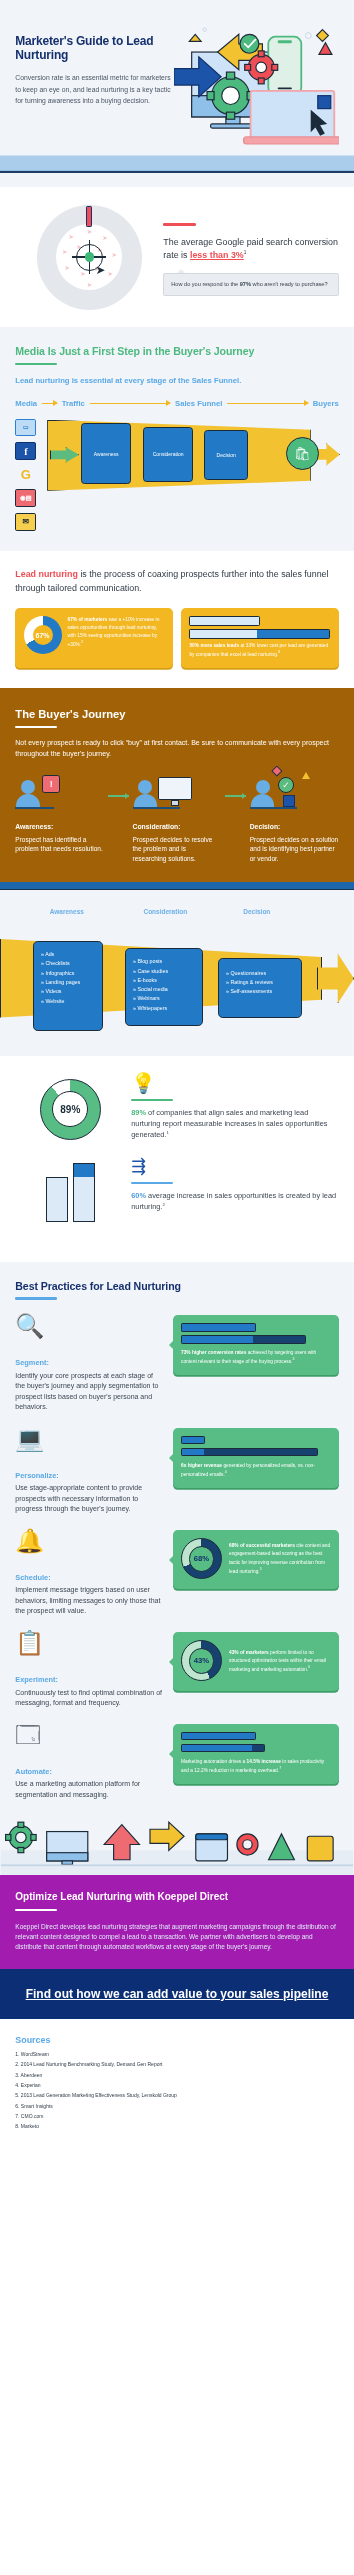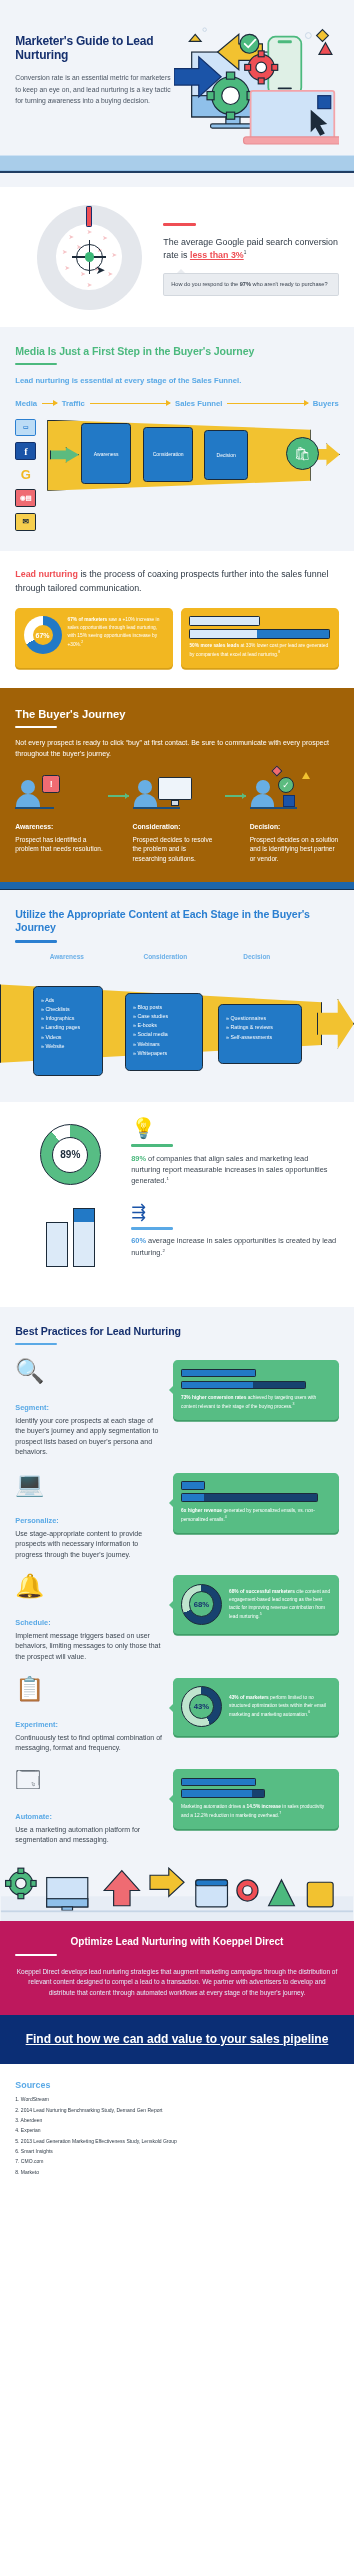--- a/index.html
+++ b/index.html
@@ -293,21 +293,21 @@
   .gdonut:after { content:""; position:absolute; width:23.6px; height:23.6px; border-radius:50%;
                   background:#57bd84; border:1.2px solid #1c2b3a; }
   .gdonut span { position:relative; z-index:2; font-weight:bold; font-size:7.7px; color:#16306e; }
   .d68 { background: conic-gradient(#17426f 0 68%, #bfe5ce 68% 100%); }
   .d43 { background: conic-gradient(#17426f 0 43%, #bfe5ce 43% 100%); }
 
   
   .foot-art { background:#f1f4f9; height:54px; position:relative; overflow:hidden; }
 
   
-  .sec-cta { background:#be185d; color:#fff; padding:15.3px 15.3px 16.5px;text-align:center; }
+  .sec-cta { background:#a21caf; color:#fff; padding:15.3px 15.3px 16.5px; }
   .cta-h { font-size:10px; font-weight:bold; margin-bottom:7px; }
   .cta-p { font-size:6.5px; line-height:1.6; color:#e3eefa; }
   .cta-band { background:#0b2e75; padding:17.7px 15.3px; text-align:center; }
   .cta-link { color:#fff; font-size:12px; font-weight:bold; }
 
   
   .sec-src { background:#fff; padding:16.5px 15.3px 20px; }
   .src-h { color:#5aa9e6; font-size:8.9px; font-weight:bold; margin-bottom:7px; }
   .src-item { font-size:5px; line-height:1; color:#2f3a46; margin-bottom:5.3px; }
 </style>
@@ -508,24 +508,20 @@
         </div>
         <div class="jtitle">Decision:</div>
         <div class="jtext">Prospect decides on a solution and is identifying best partner or vendor.</div>
       </div>
     </div>
   </section>
   <div class="journey-band"></div>
   <div class="journey-band2"></div>
 
   <section class="sec-content">
-    <div class="pad">
-      <div class="h-blue">Utilize the Appropriate Content at Each Stage in the Buyer's Journey</div>
-      <div class="rule blue"></div>
-    </div>
     <div class="cf-heads">
       <div class="cf-h1">Awareness</div>
       <div class="cf-h2">Consideration</div>
       <div class="cf-h3">Decision</div>
     </div>
     <div class="cf-wrap">
       <div class="cf-yellow"></div>
       <div class="cf-out"></div>
       <div class="cf-stage c1">
         <div>» Ads</div>

